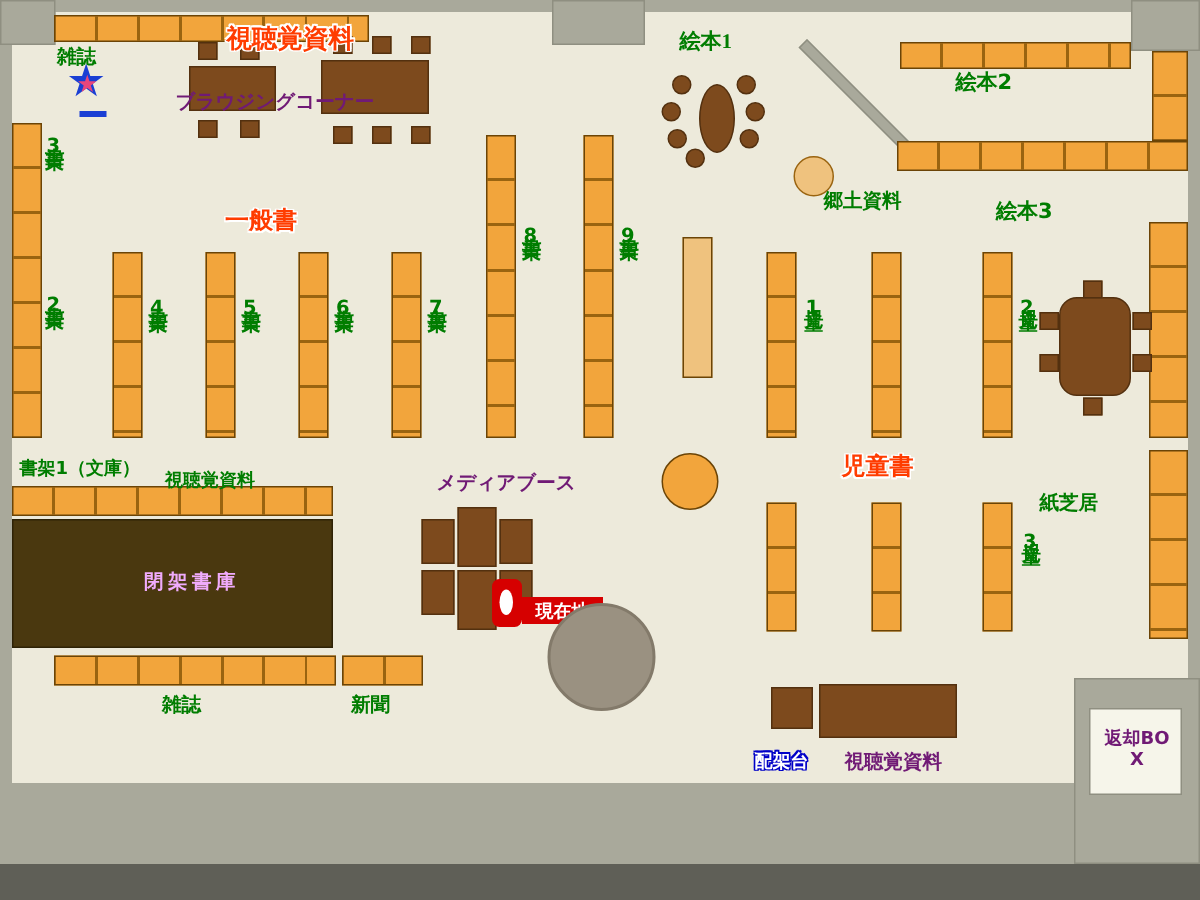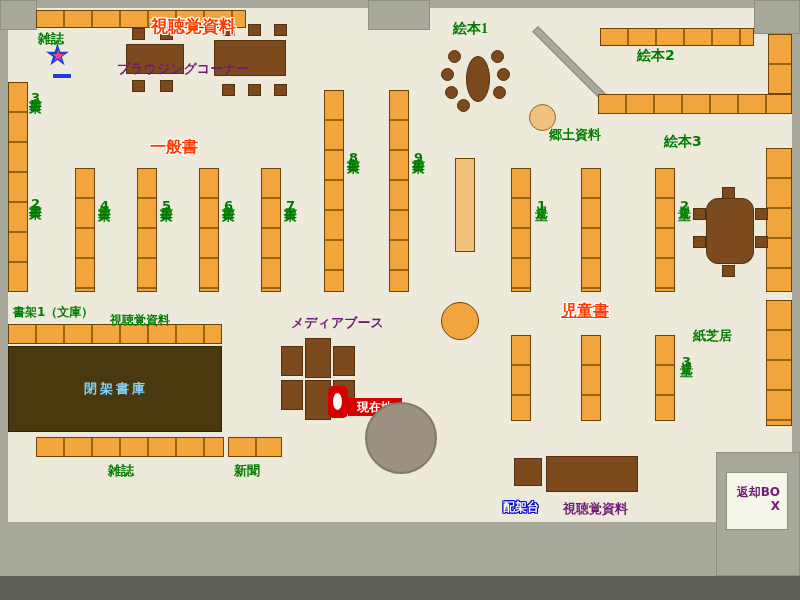--- a/index.html
+++ b/index.html
@@ -36,21 +36,21 @@
 <div id="map">
 
   <div class="floor" style="left:8px;top:8px;width:784px;height:514px;"></div>
   <div class="wall" style="left:0;top:576px;width:800px;height:24px;background:#5f5f57;border:none;"></div>
   <div class="wall" style="left:0;top:0;width:37px;height:30px;"></div>
   <div class="wall" style="left:368px;top:0;width:62px;height:30px;"></div>
   <div class="wall" style="left:754px;top:0;width:46px;height:34px;"></div>
   <div class="wall" style="left:538px;top:26px;width:97px;height:8px;transform:rotate(45deg);transform-origin:0 0;"></div>
   <div class="wall" style="left:716px;top:452px;width:84px;height:124px;"></div>
   <div class="niche" style="left:726px;top:472px;width:62px;height:58px;">
-    <div class="lbl b" style="position:absolute;left:9px;top:12px;width:44px;white-space:normal;word-break:break-all;text-align:right;font-size:12px;">返却BOX</div>
+    <div class="lbl b" style="position:absolute;left:9px;top:12px;width:44px;white-space:normal;word-break:break-all;text-align:center;font-size:12px;">返却BOX</div>
   </div>
 
   <div class="shelf segh" style="left:36px;top:10px;width:210px;height:18px;"></div>
   <div class="shelf segv" style="left:8px;top:82px;width:20px;height:210px;"></div>
   <div class="shelf segv" style="left:75px;top:168px;width:20px;height:124px;"></div>
   <div class="shelf segv" style="left:137px;top:168px;width:20px;height:124px;"></div>
   <div class="shelf segv" style="left:199px;top:168px;width:20px;height:124px;"></div>
   <div class="shelf segv" style="left:261px;top:168px;width:20px;height:124px;"></div>
   <div class="shelf segv" style="left:324px;top:90px;width:20px;height:202px;"></div>
   <div class="shelf segv" style="left:389px;top:90px;width:20px;height:202px;"></div>
@@ -64,21 +64,21 @@
   <div class="shelf segh" style="left:600px;top:28px;width:154px;height:18px;"></div>
   <div class="shelf segv" style="left:768px;top:34px;width:24px;height:60px;"></div>
   <div class="shelf segh" style="left:598px;top:94px;width:194px;height:20px;"></div>
   <div class="shelf segv" style="left:766px;top:148px;width:26px;height:144px;"></div>
   <div class="shelf segv" style="left:766px;top:300px;width:26px;height:126px;"></div>
   <div class="shelf segh" style="left:8px;top:324px;width:214px;height:20px;"></div>
   <div class="shelf segh" style="left:36px;top:437px;width:188px;height:20px;"></div>
   <div class="shelf segh" style="left:228px;top:437px;width:54px;height:20px;"></div>
 
   <div class="stacks" style="left:8px;top:346px;width:214px;height:86px;">
-    <div class="lbl" style="left:0;top:34px;width:214px;text-align:center;color:#7dd3fc;font-size:13px;letter-spacing:3px;">閉架書庫</div>
+    <div class="lbl" style="left:12px;top:34px;width:214px;text-align:center;color:#f0abfc;font-size:13px;letter-spacing:3px;">閉架書庫</div>
   </div>
 
   <div class="tbl" style="left:126px;top:44px;width:58px;height:30px;"></div>
   <div class="tbl" style="left:214px;top:40px;width:72px;height:36px;"></div>
   <div class="chair" style="left:132px;top:28px;"></div>
   <div class="chair" style="left:160px;top:28px;"></div>
   <div class="chair" style="left:222px;top:24px;"></div>
   <div class="chair" style="left:248px;top:24px;"></div>
   <div class="chair" style="left:274px;top:24px;"></div>
   <div class="chair" style="left:132px;top:80px;"></div>
@@ -140,21 +140,21 @@
   <div class="lbl g v" style="left:29px;top:194px;">書架2</div>
   <div class="lbl r" style="left:150px;top:137px;">一般書</div>
   <div class="lbl g v" style="left:98px;top:196px;">書架4</div>
   <div class="lbl g v" style="left:160px;top:196px;">書架5</div>
   <div class="lbl g v" style="left:222px;top:196px;">書架6</div>
   <div class="lbl g v" style="left:284px;top:196px;">書架7</div>
   <div class="lbl g v" style="left:347px;top:148px;">書架8</div>
   <div class="lbl g v" style="left:412px;top:148px;">書架9</div>
   <div class="lbl g v" style="left:535px;top:196px;">児童1</div>
   <div class="lbl g v" style="left:678px;top:196px;">児童2</div>
-  <div class="lbl r" style="left:561px;top:301px;text-decoration:underline;">児童書</div>
+  <div class="lbl r" style="left:561px;top:301px;">児童書</div>
   <div class="lbl g" style="left:693px;top:328px;">紙芝居</div>
   <div class="lbl g v" style="left:680px;top:352px;">児童3</div>
   <div class="lbl g" style="left:13px;top:305px;font-size:12px;">書架1（文庫）</div>
   <div class="lbl g" style="left:110px;top:313px;font-size:12px;">視聴覚資料</div>
   <div class="lbl b" style="left:291px;top:315px;">メディアブース</div>
   <div class="lbl g" style="left:108px;top:463px;">雑誌</div>
   <div class="lbl g" style="left:234px;top:463px;">新聞</div>
   <div class="lbl wb" style="left:503px;top:500px;">配架台</div>
   <div class="lbl b" style="left:563px;top:501px;">視聴覚資料</div>
 

